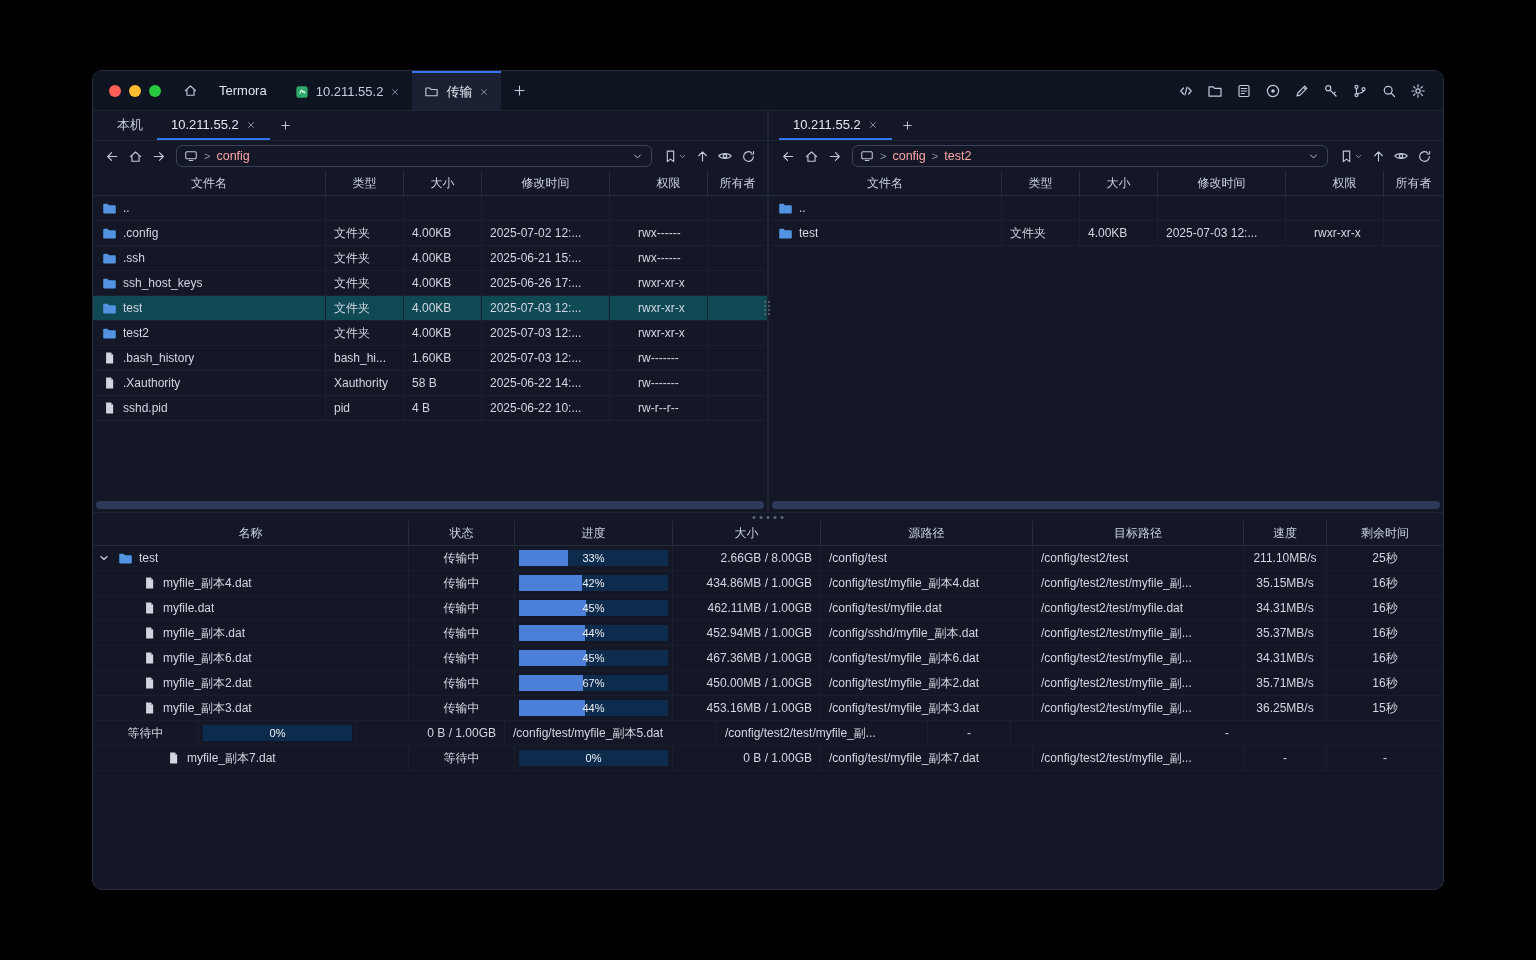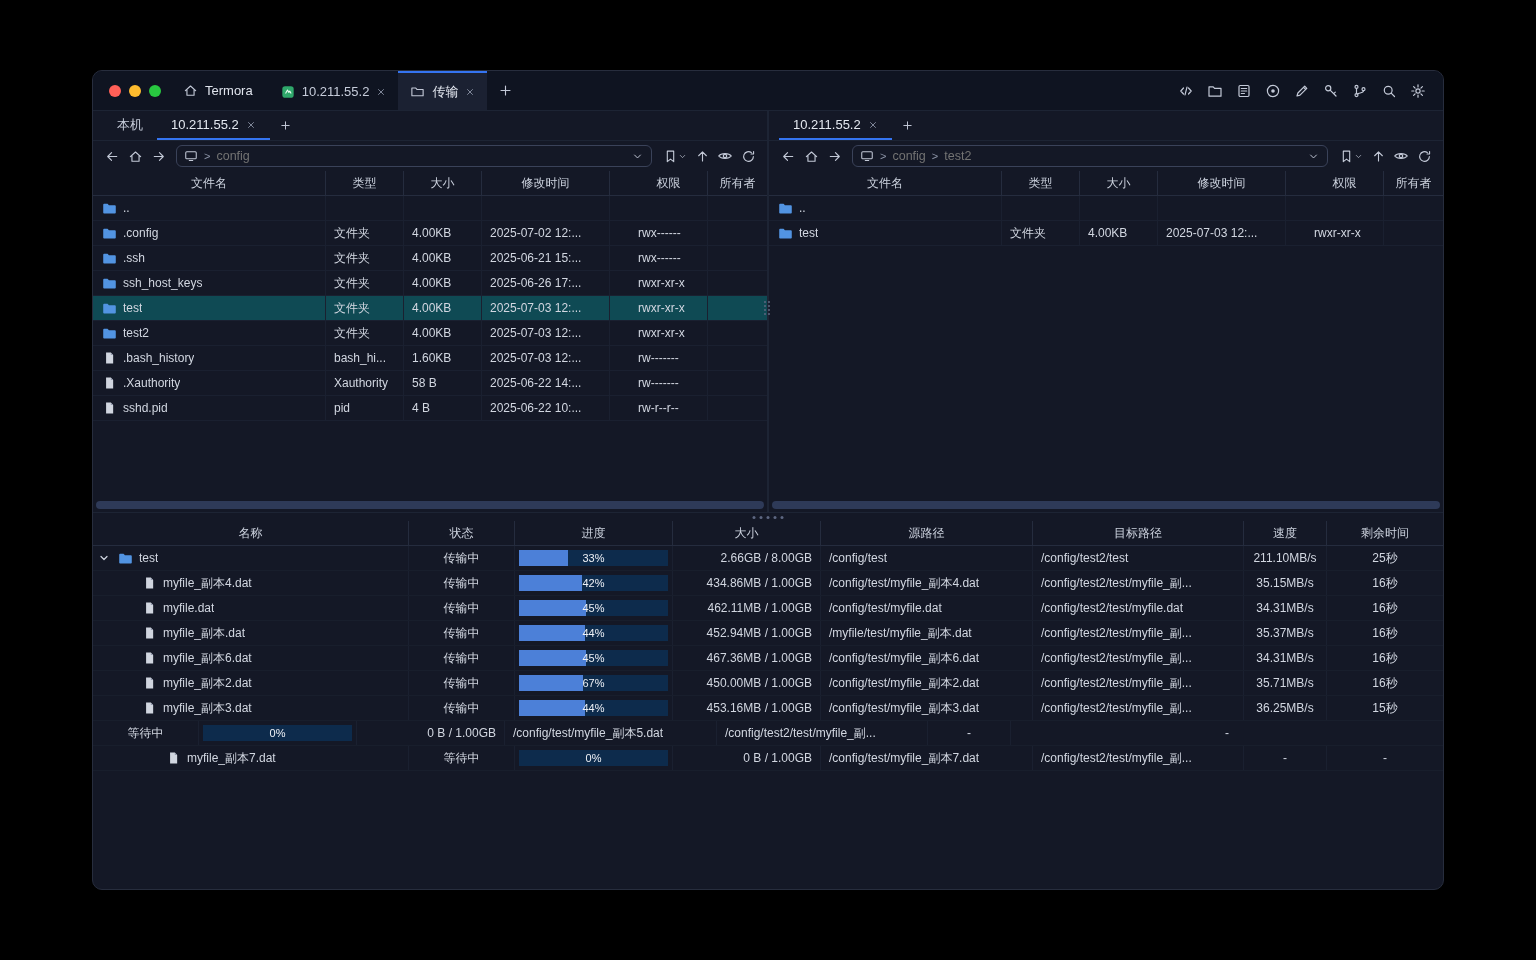--- a/index.html
+++ b/index.html
@@ -6,21 +6,21 @@
   *{box-sizing:border-box;}
   .window{position:absolute;left:92px;top:70px;width:1352px;height:820px;background:#141826;
     border:1px solid #272d3d;border-radius:10px;overflow:hidden;display:flex;flex-direction:column;
     font-family:"Liberation Sans","DejaVu Sans",sans-serif;font-size:12px;color:#d2d7e1;
     box-shadow:0 25px 70px rgba(0,0,0,.85);}
   
   .titlebar{flex:0 0 40px;display:flex;align-items:stretch;background:#0f1421;border-bottom:1px solid #1d2434;}
   .traffic{display:flex;align-items:center;gap:8px;padding:0 12px 0 16px;}
   .light{width:12px;height:12px;border-radius:50%;display:inline-block;}
   .light.red{background:var(--tl-red);} .light.yellow{background:var(--tl-yellow);} .light.green{background:var(--tl-green);}
-  .app-label{display:flex;align-items:center;gap:7px;padding:0 16px 0 10px;font-size:13px;color:#e0e4ed;}
+  .app-label{display:flex;align-items:center;gap:21px;padding:0 16px 0 10px;font-size:13px;color:#e0e4ed;}
   .wtab{display:flex;align-items:center;gap:7px;padding:0 12px;font-size:13px;color:#c6ccda;border-top:2px solid transparent;}
   .wtab.active{background:#1b2132;border-top-color:var(--accent);color:#e6eaf2;}
   .tclose{display:flex;align-items:center;opacity:.8;}
   .newtab-btn{width:36px;display:flex;align-items:center;justify-content:center;}
   .toolbar{margin-left:auto;display:flex;align-items:center;gap:11px;padding-right:16px;}
   .tbtn{width:18px;height:18px;display:flex;align-items:center;justify-content:center;}
   .ticon{display:flex;align-items:center;}
   
   .panels{flex:0 0 402px;display:flex;border-bottom:1px solid #1d2434;position:relative;}
   .file-panel{flex:1 1 0;min-width:0;display:flex;flex-direction:column;position:relative;}
@@ -28,21 +28,21 @@
   .grip-col{position:absolute;top:190px;left:-3px;display:grid;grid-template-columns:2px 2px;gap:2px;}
   .grip-col i{width:2px;height:2px;border-radius:50%;background:#5d6781;display:block;}
   .panel-tabs{flex:0 0 30px;display:flex;align-items:stretch;border-bottom:1px solid #1d2434;padding-left:10px;}
   .ptab{display:flex;align-items:center;gap:7px;padding:0 14px;font-size:13px;color:#c6ccda;border-bottom:2px solid transparent;}
   .ptab.active{color:#e4e8f0;border-bottom-color:var(--accent);}
   .ptab-plus{width:32px;display:flex;align-items:center;justify-content:center;}
   .nav{flex:0 0 30px;display:flex;align-items:center;padding:0 8px;gap:1px;}
   .nbtn{width:22px;height:22px;display:flex;align-items:center;justify-content:center;border-radius:4px;}
   .crumb{flex:1;min-width:0;height:22px;margin:0 6px;border:1px solid #3a4259;border-radius:6px;display:flex;align-items:center;gap:6px;padding:0 7px;}
   .csep{color:#8d95a8;font-size:11px;}
-  .cseg{color:#737373;font-size:12.5px;}
+  .cseg{color:#fca5a5;font-size:12.5px;}
   .cchev{margin-left:auto;display:flex;}
   .tinychev{width:10px;display:flex;margin:0 2px 0 -4px;}
   .ftable{flex:1;display:flex;flex-direction:column;min-height:0;}
   .fhead{flex:0 0 25px;display:flex;border-bottom:1px solid #252c3e;color:#ccd2de;}
   .hcell{display:flex;align-items:center;justify-content:center;border-right:1px solid #252c3e;height:100%;overflow:hidden;white-space:nowrap;}
   .hcell:last-child{border-right:none;}
   .fbody{flex:1;overflow:hidden;}
   .f-row{display:flex;height:25px;border-bottom:1px solid #1a2030;}
   .f-row.selected{background:var(--selection);}
   .cell{display:flex;align-items:center;gap:6px;height:100%;padding:0 8px;border-right:1px solid #1a2030;overflow:hidden;white-space:nowrap;}
@@ -653,21 +653,21 @@
             <span class="lbl">myfile_副本.dat</span>
           </div>
           <div class="cell t-status">传输中</div>
           <div class="cell t-prog">
             <div class="pbar">
               <div class="pfill" style="width:44%"></div>
               <span class="plabel">44%</span>
             </div>
           </div>
           <div class="cell t-size">452.94MB / 1.00GB</div>
-          <div class="cell t-src">/myfile/test/myfile_副本.dat</div>
+          <div class="cell t-src">/config/sshd/myfile_副本.dat</div>
           <div class="cell t-dst">/config/test2/test/myfile_副...</div>
           <div class="cell t-speed">35.37MB/s</div>
           <div class="cell t-eta">16秒</div>
         </div>
         <div class="t-row">
           <div class="cell t-name" style="padding-left:48px">
             <span class="ficon">
               <svg width="13" height="14" viewBox="0 0 16 16">
                 <path d="M3.8 1.3h5.8l2.9 2.9v10.5H3.8z" fill="#d0d5df"></path>
                 <path d="M9.6 1.3v2.9h2.9z" fill="#8f97a9"></path>

